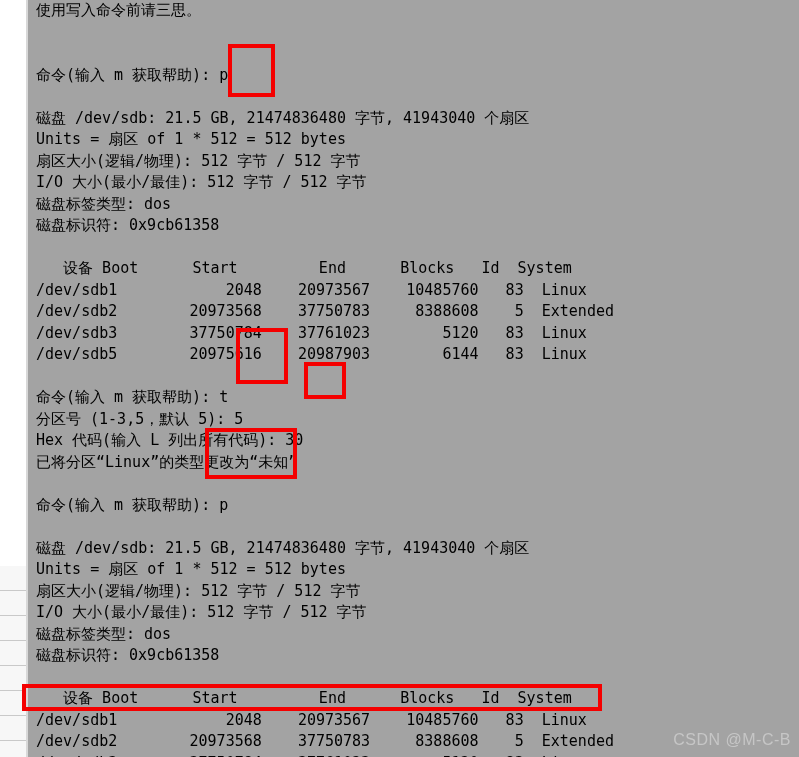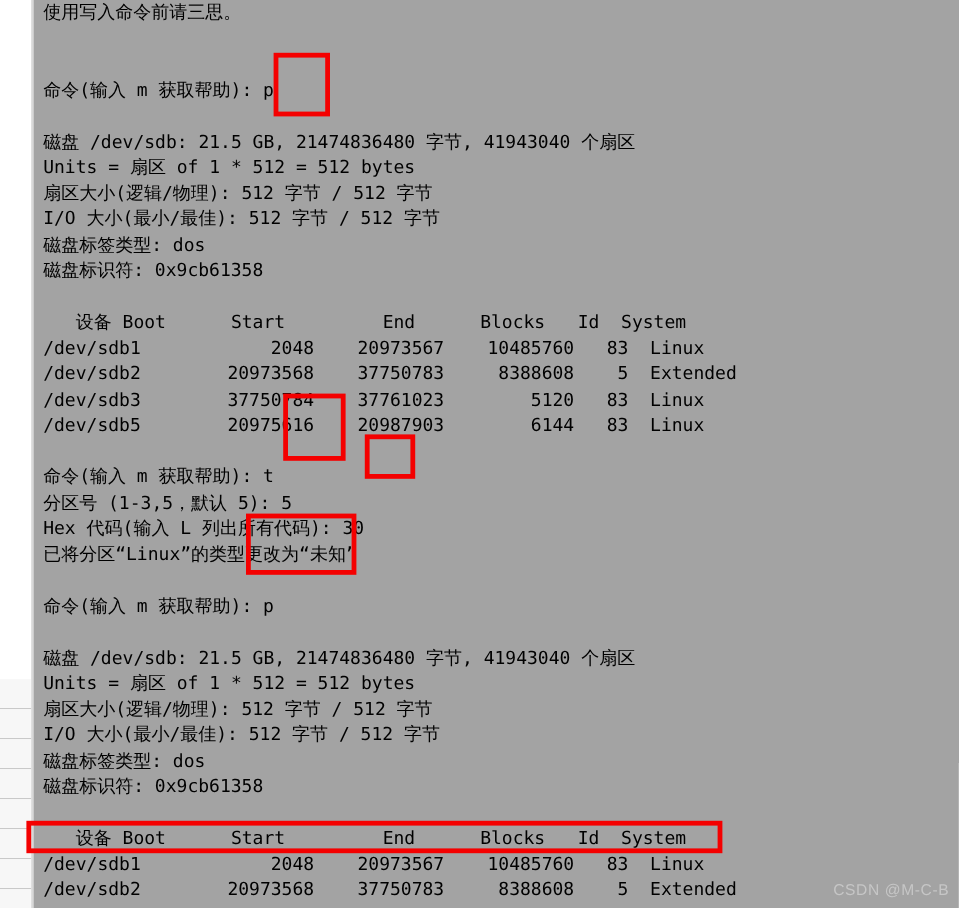--- a/index.html
+++ b/index.html
@@ -73,21 +73,21 @@
     background: transparent;
     pointer-events: none;
   }
 
   
   #watermark {
     position: absolute;
     right: 8px;
     bottom: 8px;
     font-family: "Liberation Sans", sans-serif;
-    font-size: 13px;
+    font-size: 16px;
     color: #c6c6c6;
     letter-spacing: 0.5px;
     white-space: nowrap;
   }
 </style>
 </head>
 <body>
 
 <div id="bg-grid">
     <div class="grid-cell" style="top: 566px;"></div>

